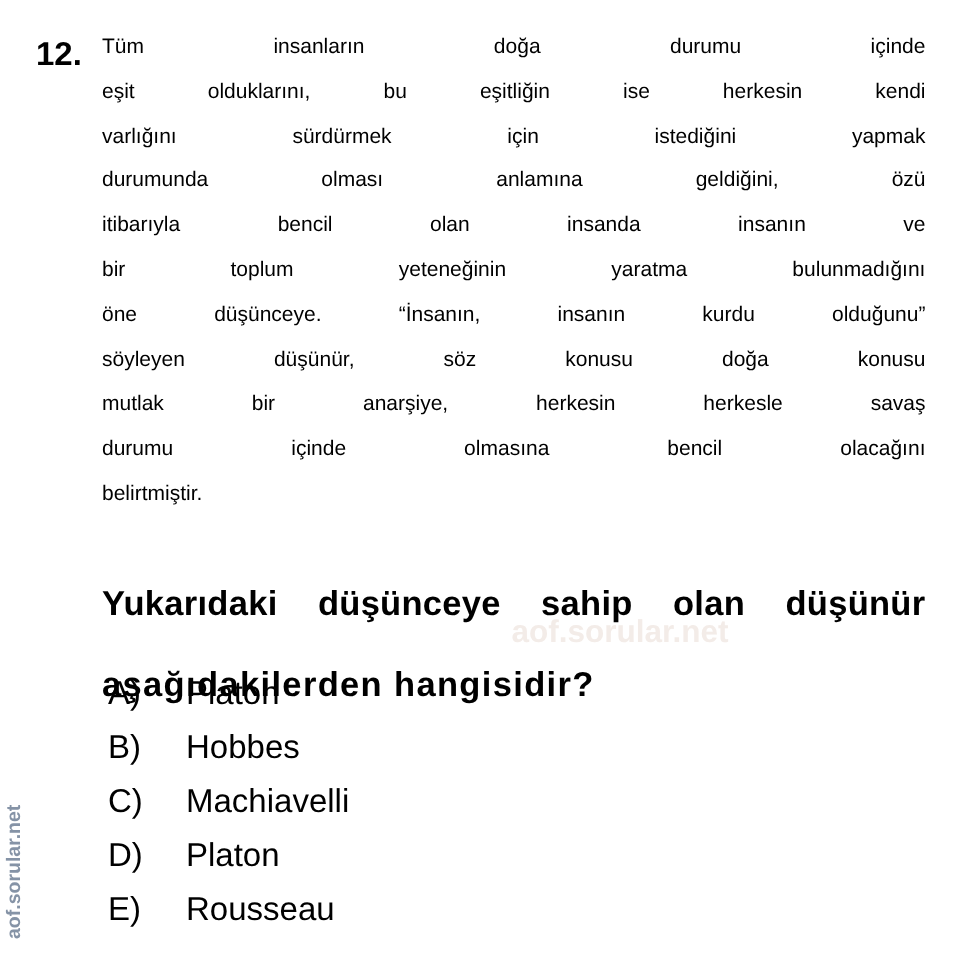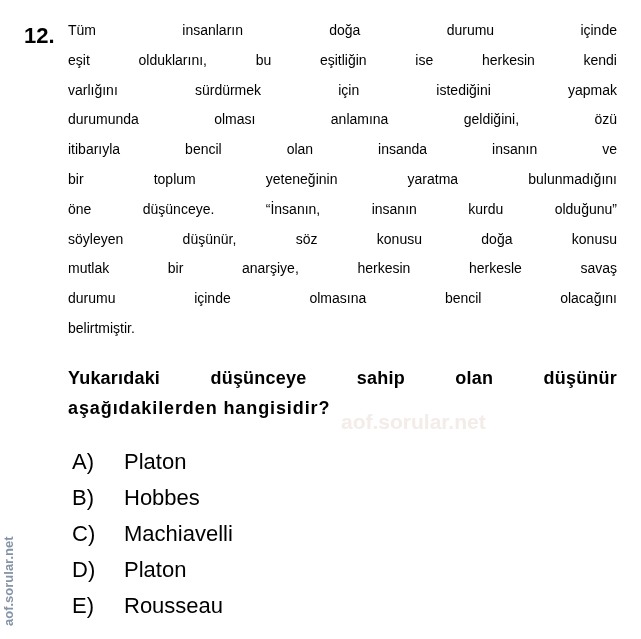--- a/index.html
+++ b/index.html
@@ -42,28 +42,29 @@
       justify-content: flex-start;
     }
     .stem-line span { display: inline-block; }
     .prompt {
       position: absolute;
       left: 68px;
       top: 363px;
       width: 549px;
     }
     .prompt-line {
-      font-size: 18px;
+      font-size: 23px;
       font-weight: bold;
       line-height: 30px;
       height: 30px;
       white-space: nowrap;
       display: flex;
       justify-content: space-between;
       letter-spacing: 0.2px;
+      margin-top: 24px;
     }
     .prompt-line.last {
       justify-content: flex-start;
       letter-spacing: 0.9px;
       text-align: right;
     }
     .options {
       position: absolute;
       left: 72px;
       top: 444px;

